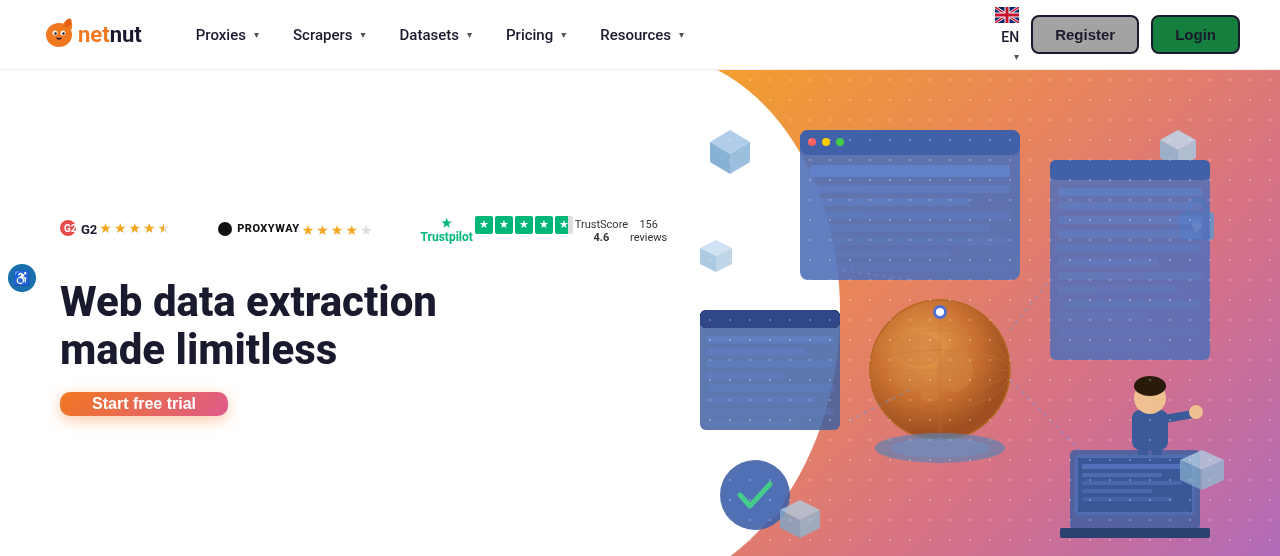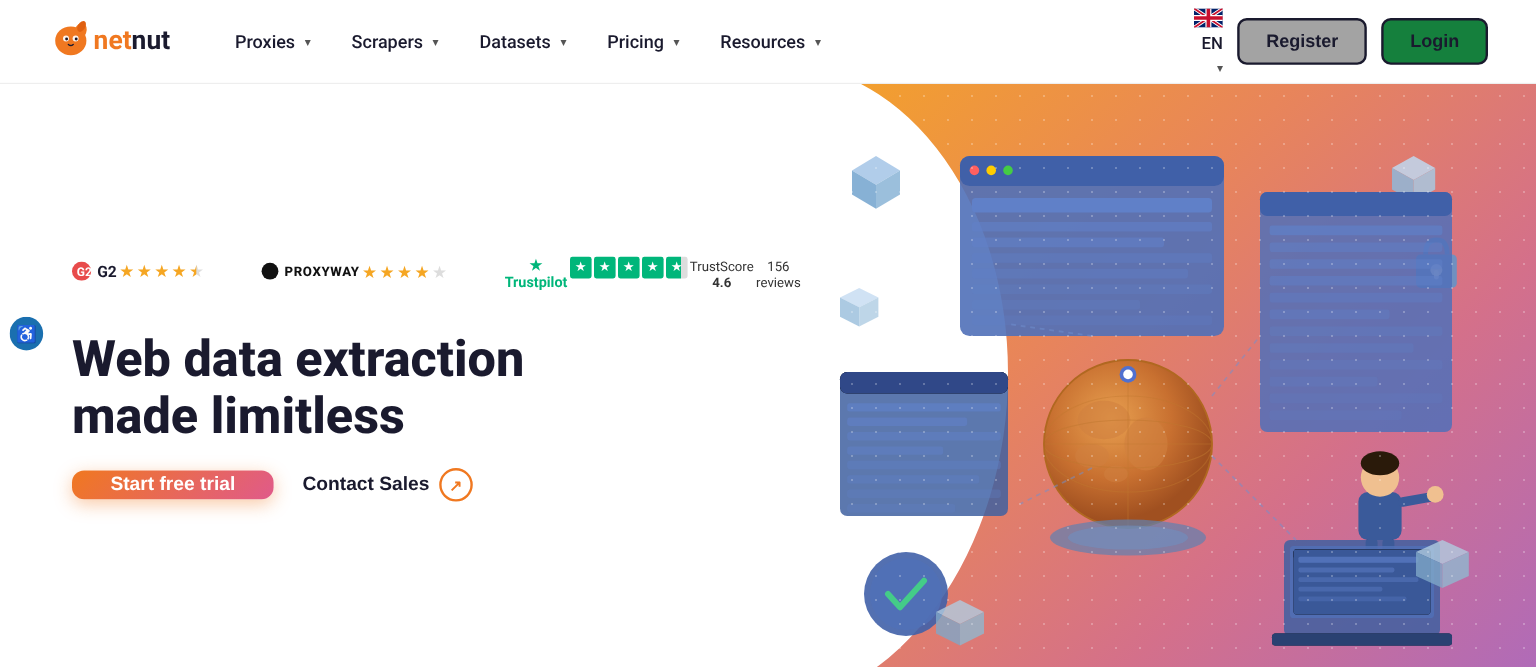--- a/index.html
+++ b/index.html
@@ -243,24 +243,20 @@
     </div>
 
     <h1 class="hero-headline">
       <span>Web data extraction</span><br>
       <span>made limitless</span>
     </h1>
 
 
     <div class="cta-buttons">
       <button class="btn-trial">Start free trial</button>
-      <button class="btn-contact">
-        <span>Contact Sales</span>
-        <span class="contact-arrow">↗</span>
-      </button>
     </div>
   </div>
 
   <div class="hero-right">
     <div class="dots"></div>
 
     <svg class="illustration-svg" viewBox="0 0 660 486" xmlns="http://www.w3.org/2000/svg">
 
       <g transform="translate(90,60)">
         <polygon points="0,12 20,0 40,12 20,24" fill="#a8c8e8" opacity="0.9"></polygon>

